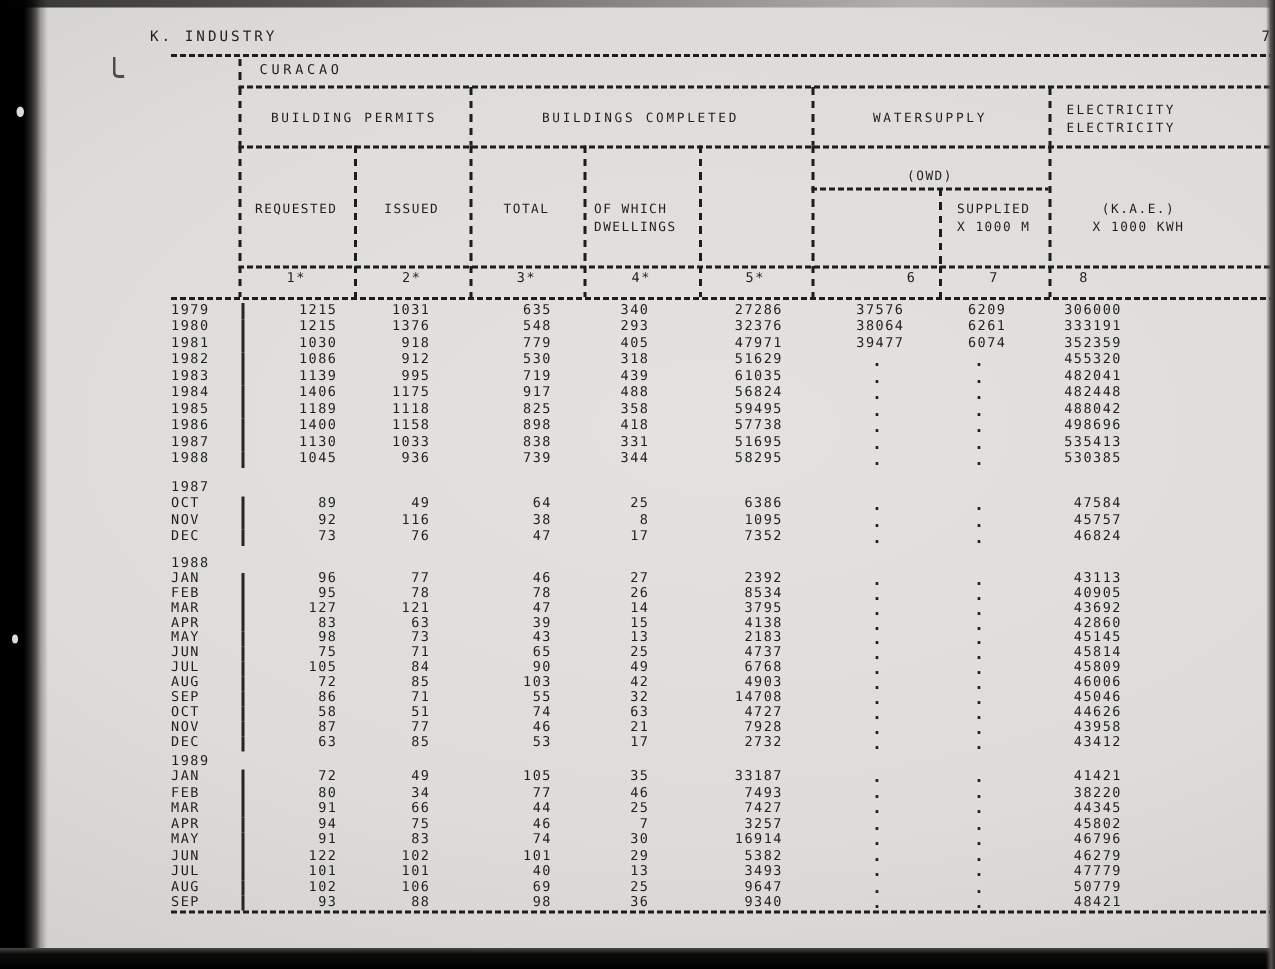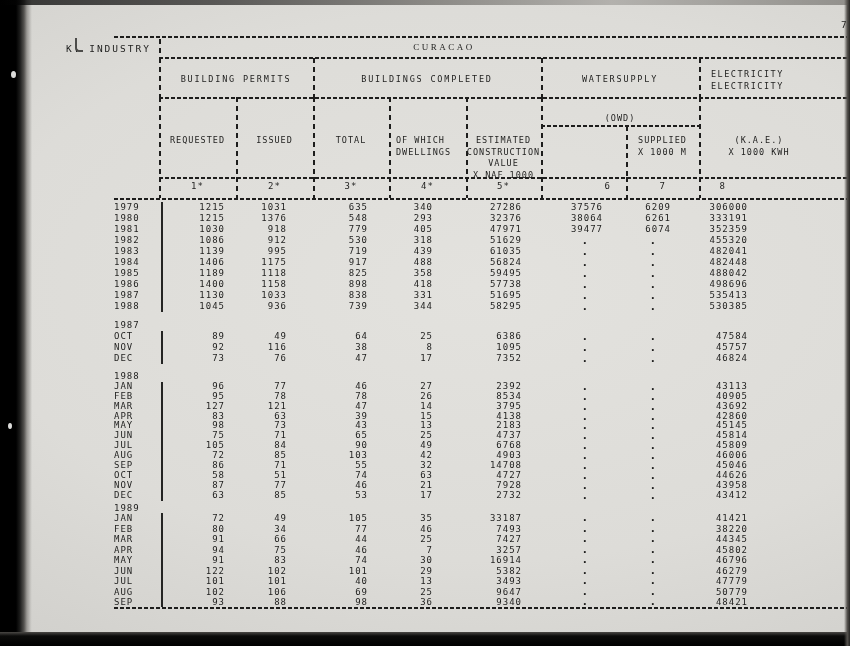--- a/index.html
+++ b/index.html
@@ -16,31 +16,31 @@
   .speck{position:absolute;background:#dcdcda;border-radius:50%;}
   .top-edge{position:absolute;left:0;top:0;width:850px;height:5px;
         background:linear-gradient(90deg,#000 0%,#2c2b2a 25%,#6e6c68 50%,#a5a39f 72%,#7b7975 100%);opacity:.75;}
   .bottom-edge{position:absolute;left:0;top:632px;width:850px;height:14px;
         background:linear-gradient(180deg,#4a4845 0px,#0b0b0a 4px,#000 14px);}
   .right-edge{position:absolute;right:0;top:0;width:6px;height:646px;
         background:linear-gradient(90deg,rgba(0,0,0,0),#55524e 55%,#262523 100%);}
   .margin-mark{position:absolute;left:49px;top:38px;width:6px;height:12px;
         border-left:2px solid #2a2a28;border-bottom:2px solid #2a2a28;border-radius:0 0 0 4px;opacity:.8;}
   .doc-header{position:absolute;left:0;top:19px;width:850px;font-size:9.5px;letter-spacing:2px;color:#1e1e1d;}
-  .doc-header .hdr-label{position:absolute;left:40px;margin-top:24px;}
+  .doc-header .hdr-label{position:absolute;left:74px;}
   .doc-header .pg-num{position:absolute;left:815px;}
 
   .table-area{position:absolute;left:88px;top:36px;width:757px;height:575px;font-size:9px;color:#1e1e1d;}
 
   .hl{position:absolute;height:2px;
       background:repeating-linear-gradient(90deg,#1d1d1c 0px,#1d1d1c 4px,rgba(0,0,0,0) 4px,rgba(0,0,0,0) 6px);}
   .vb{position:absolute;width:2px;
       background:repeating-linear-gradient(180deg,#1d1d1c 0px,#1d1d1c 5px,rgba(0,0,0,0) 5px,rgba(0,0,0,0) 9px);}
 
-  .title{position:absolute;left:45px;width:570px;top:6px;text-align:center;letter-spacing:2.5px;font-size:9px;font-family:Liberation Serif, serif;}
+  .title{position:absolute;left:59px;width:570px;top:6px;letter-spacing:2.5px;font-size:9px;}
   .gl{position:absolute;top:38px;font-size:8.5px;letter-spacing:1.8px;text-align:center;}
   .gl2{position:absolute;left:597px;top:32px;font-size:8.5px;letter-spacing:1.5px;text-align:left;line-height:12px;}
   .owd{position:absolute;left:427px;width:158px;top:77px;text-align:center;font-size:8.5px;letter-spacing:1px;}
   .sh{position:absolute;top:99px;font-size:8.5px;line-height:11.5px;text-align:center;letter-spacing:1px;}
   .cn{position:absolute;top:145px;font-size:9px;letter-spacing:1px;text-align:center;box-sizing:border-box;}
 
   
   #sections-host{position:absolute;left:0;top:0;width:757px;height:575px;}
   .tsec{position:absolute;left:0;width:757px;}
   .trow{position:relative;width:757px;letter-spacing:1px;}
@@ -110,26 +110,20 @@
       <div class="sh" style="left:122px;width:77px;">
         <div>ISSUED</div>
       </div>
       <div class="sh" style="left:199px;width:76px;">
         <div>TOTAL</div>
       </div>
       <div class="sh" style="left:275px;width:77px;text-align:left;padding-left:7px;">
         <div>OF WHICH</div>
         <div>DWELLINGS</div>
       </div>
-      <div class="sh" style="left:352px;width:75px;">
-        <div>ESTIMATED</div>
-        <div>CONSTRUCTION</div>
-        <div>VALUE</div>
-        <div>X NAF 1000</div>
-      </div>
       <div class="sh" style="left:512px;width:73px;">
         <div>SUPPLIED</div>
         <div>X 1000 M</div>
       </div>
       <div class="sh" style="left:585px;width:120px;">
         <div>(K.A.E.)</div>
         <div>X 1000 KWH</div>
       </div>
 
       <div class="hl" style="left:45px;top:141px;width:712px;"></div>

